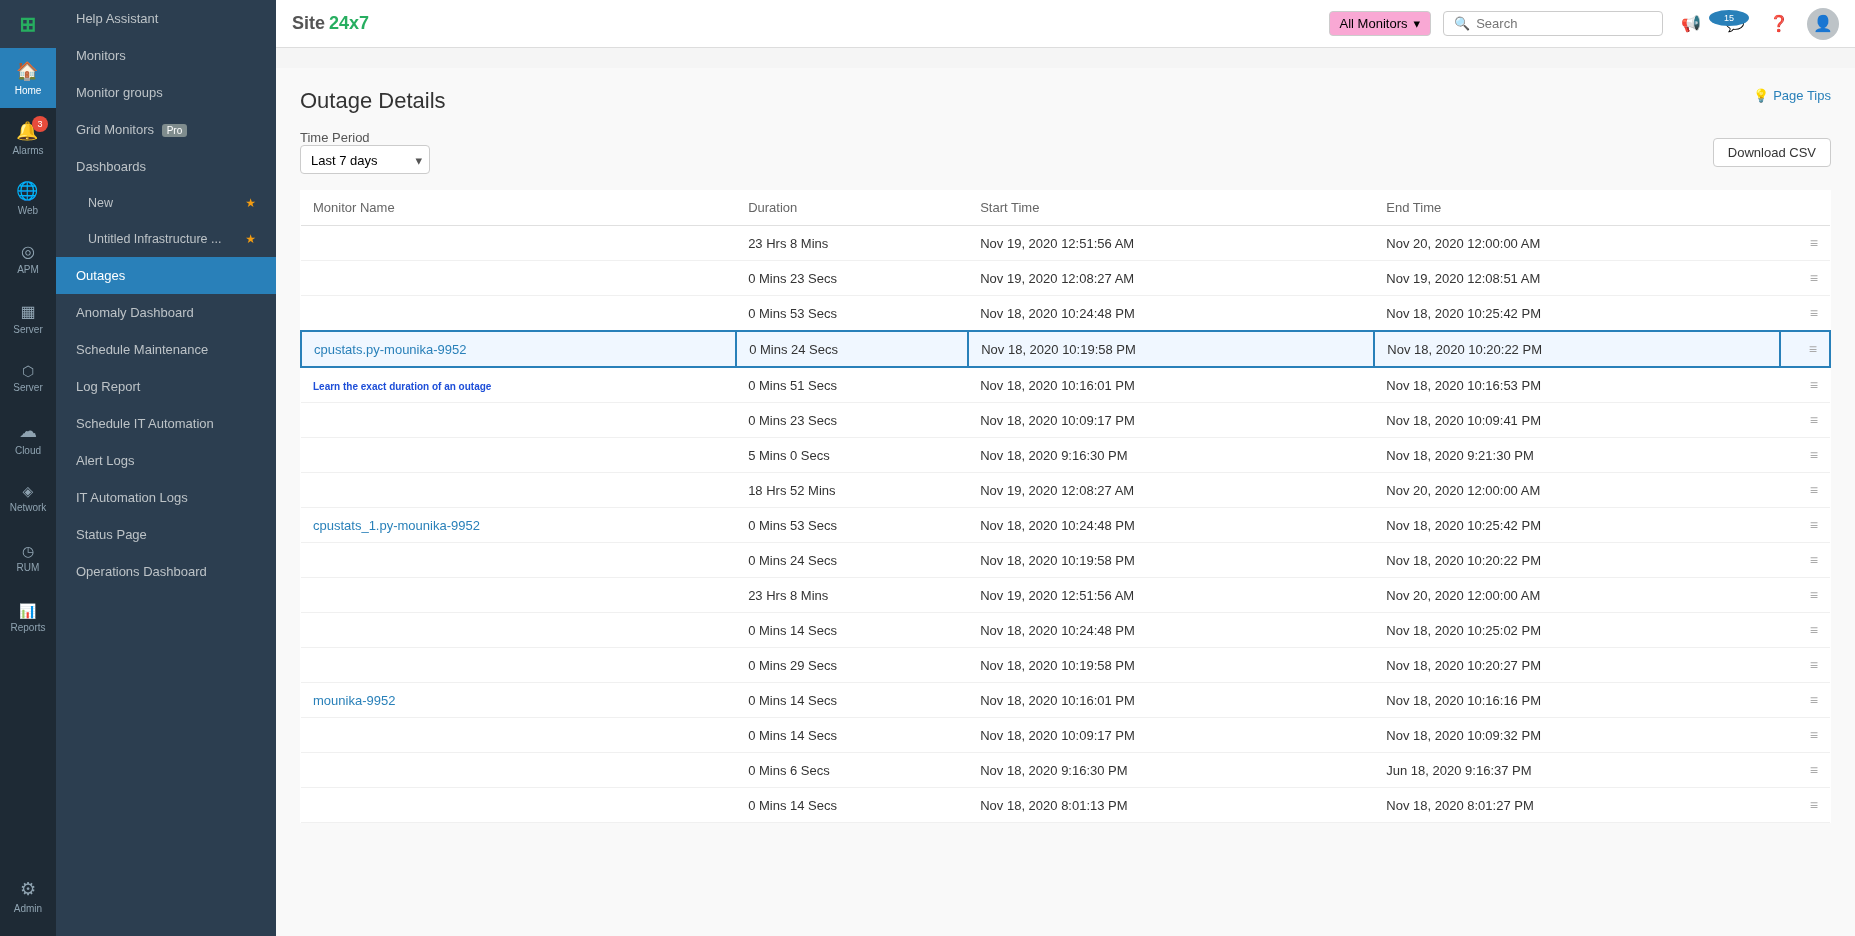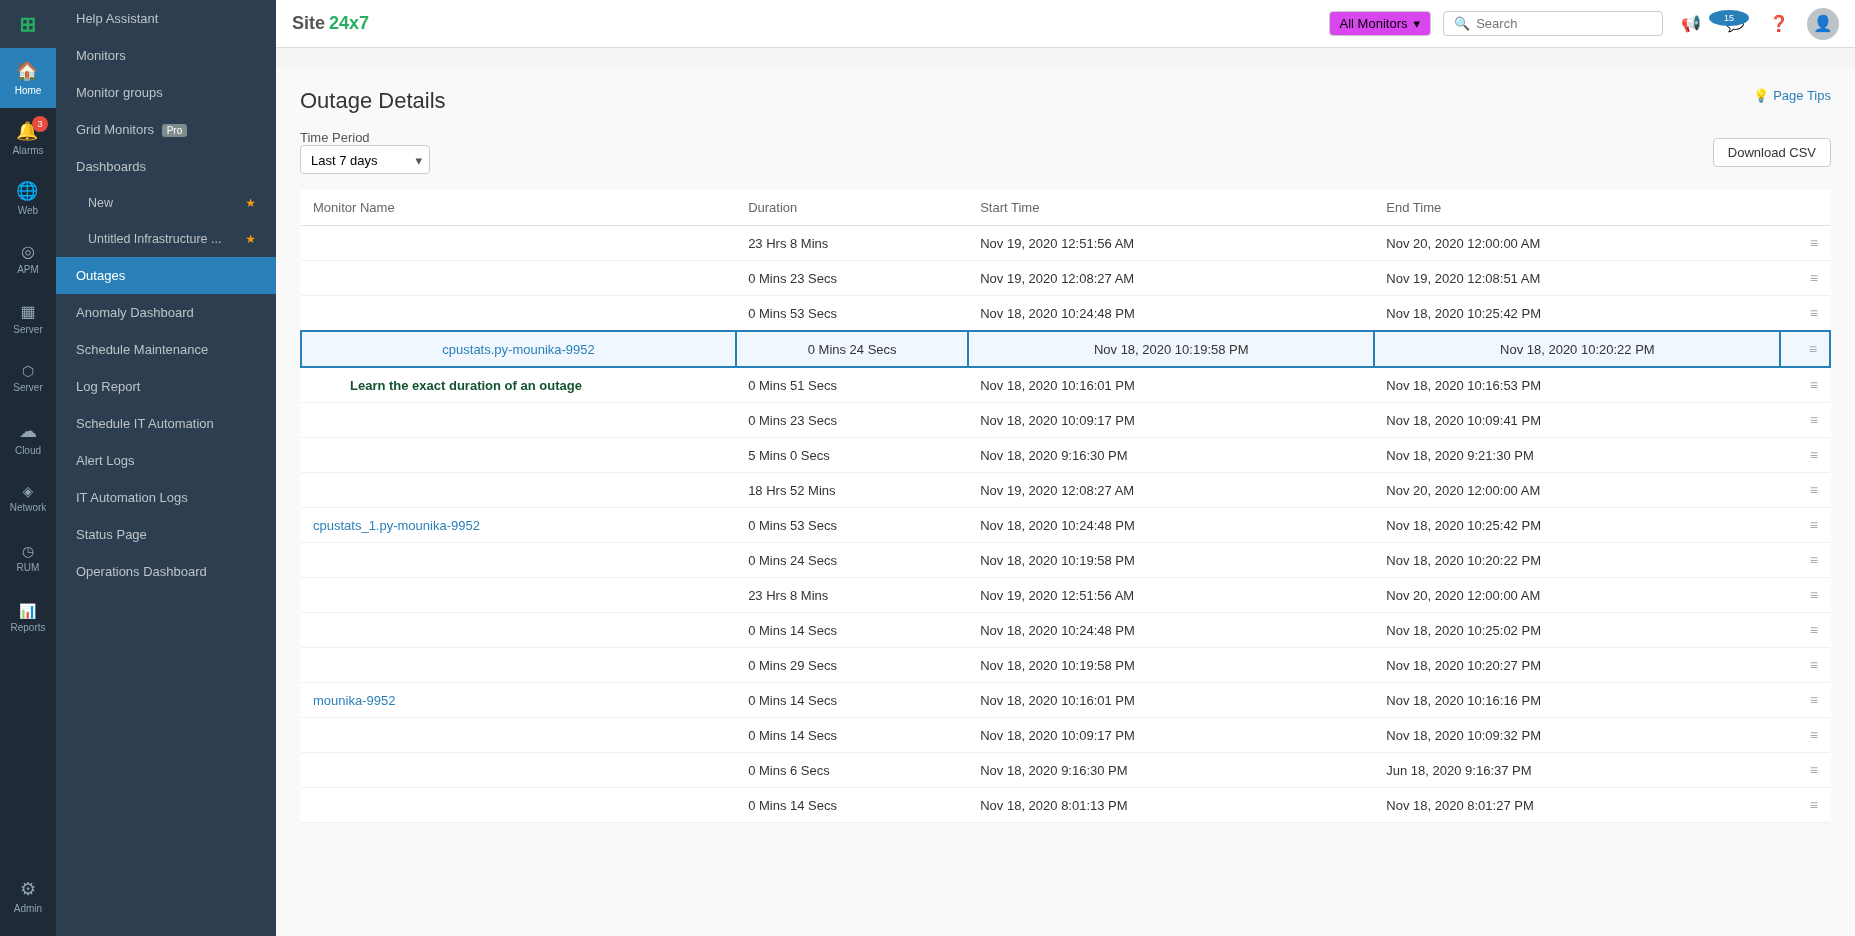--- a/index.html
+++ b/index.html
@@ -133,21 +133,21 @@
     .topbar-logo .num { color: #27ae60; }
     .topbar-spacer { flex: 1; }
     .topbar-monitor-select {
       display: flex;
       align-items: center;
       border: 1px solid #ccc;
       border-radius: 4px;
       padding: 4px 10px;
       font-size: 13px;
       cursor: pointer;
-      background: #d946ef;
+      background: #f9a8d4;
       gap: 6px;
     }
     .topbar-search {
       display: flex;
       align-items: center;
       border: 1px solid #ccc;
       border-radius: 4px;
       padding: 4px 10px;
       width: 220px;
       background: #fff;
@@ -283,36 +283,34 @@
     }
     .outage-table td {
       padding: 9px 12px;
       font-size: 13px;
       color: #333;
       border-bottom: 1px solid #f0f0f0;
     }
     .outage-table tr.highlighted td {
       border: 2px solid #2980b9;
       background: #f0f7ff;
-      text-align: center;
     }
     .outage-table tr.highlighted td:first-child {
       border-left: 2px solid #2980b9;
     }
     .monitor-link {
       color: #2980b9;
       cursor: pointer;
       text-decoration: none;
     }
     .learn-link {
-      color: #14532d;
+      color: #1d4ed8;
       font-weight: 600;
       cursor: pointer;
-      font-size: 13px;
-      margin-left: 37px;
+      font-size: 10px;
     }
     .row-menu-icon {
       color: #aaa;
       font-size: 14px;
       cursor: pointer;
       float: right;
     }
     .col-monitor { width: 300px; }
     .col-duration { width: 160px; }
     .col-start { width: 280px; }

